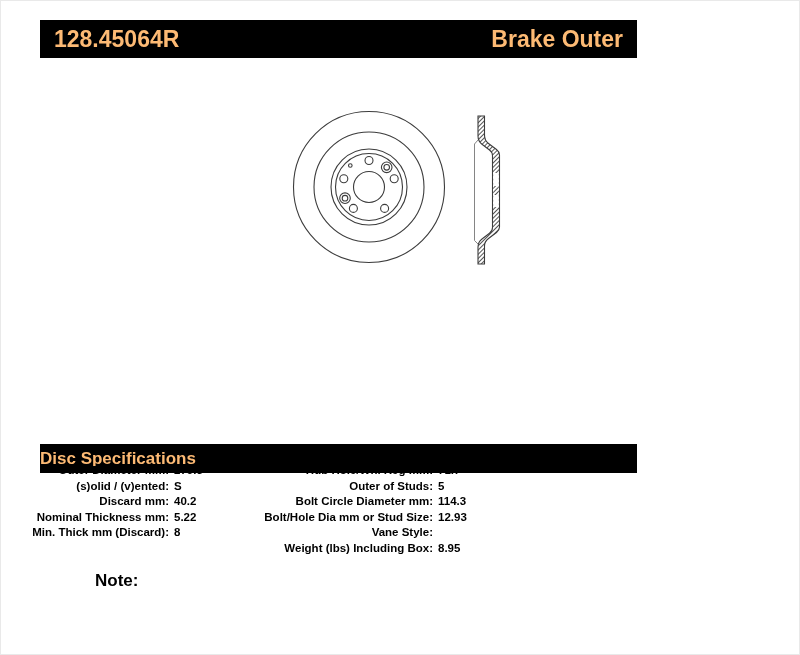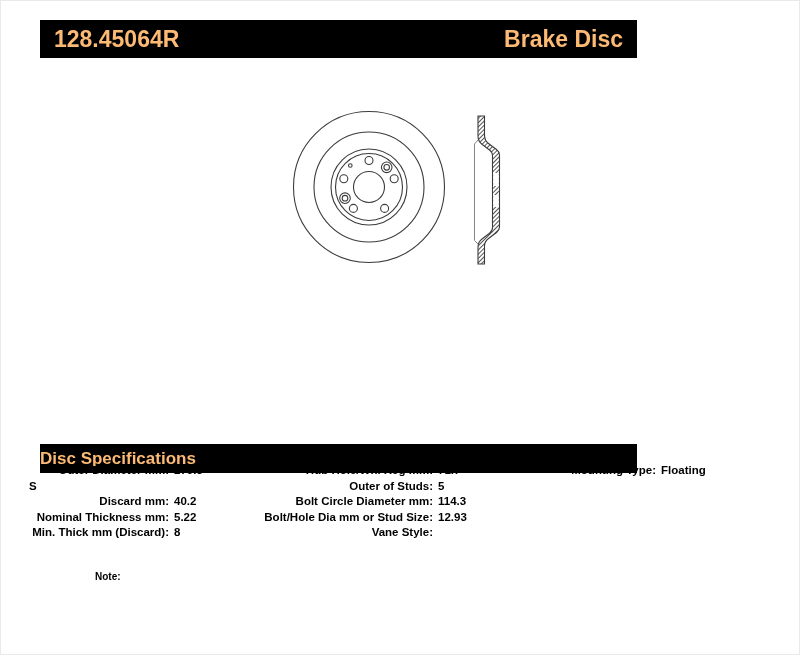--- a/index.html
+++ b/index.html
@@ -20,32 +20,32 @@
   .drawing-svg { position:absolute; left:0; top:0; }
   .spec-col { position:absolute; top:462px; }
   .spec-row { display:flex; line-height:15.6px; font-size:11.5px;
     font-weight:bold; color:#000; white-space:nowrap; }
   .spec-label { text-align:right; flex:0 0 auto; }
   .spec-value { margin-left:5px; text-align:left; }
   .col1 { left:23px; }  .col1 .spec-label { width:145px; }
   .col2 { left:262px; } .col2 .spec-label { width:170px; }
   .col3 { left:555px; } .col3 .spec-label { width:100px; }
   .note-label {
-    position:absolute; left:94px; top:570px; font-size:10px;
+    position:absolute; left:94px; top:570px; font-size:17px;
     font-weight:bold; color:#000;
   }
 </style>
 </head>
 <body>
 
 <div class="page">
 
   <div class="black-bar header-bar">
     <span>128.45064R</span>
-    <span>Brake Disc</span>
+    <span>Brake Outer</span>
   </div>
 
   <svg class="drawing-svg" width="800" height="440" viewBox="0 0 800 440">
     <defs>
       <pattern id="hatch" patternUnits="userSpaceOnUse" width="3" height="3" patternTransform="rotate(45)">
         <rect width="3" height="3" fill="#ffffff"></rect>
         <line x1="0.5" y1="0" x2="0.5" y2="3" stroke="#555555" stroke-width="1"></line>
       </pattern>
     </defs>
 
@@ -98,20 +98,21 @@
   <div class="black-bar section-bar">
     <span>Disc Specifications</span>
   </div>
 
   <div class="spec-col col1">
     <div class="spec-row">
       <span class="spec-label">Outer Diameter mm:</span>
       <span class="spec-value">279.5</span>
     </div>
     <div class="spec-row">
+      <span class="spec-label">(s)olid / (v)ented:</span>
       <span class="spec-value">S</span>
     </div>
     <div class="spec-row">
       <span class="spec-label">Discard mm:</span>
       <span class="spec-value">40.2</span>
     </div>
     <div class="spec-row">
       <span class="spec-label">Nominal Thickness mm:</span>
       <span class="spec-value">5.22</span>
     </div>
@@ -135,24 +136,22 @@
       <span class="spec-value">114.3</span>
     </div>
     <div class="spec-row">
       <span class="spec-label">Bolt/Hole Dia mm or Stud Size:</span>
       <span class="spec-value">12.93</span>
     </div>
     <div class="spec-row">
       <span class="spec-label">Vane Style:</span>
       <span class="spec-value"></span>
     </div>
+    <div class="spec-row">
+      <span class="spec-label">Weight (lbs) Including Box:</span>
+      <span class="spec-value">8.95</span>
+    </div>
   </div>
 
-  <div class="spec-col col3">
-    <div class="spec-row">
-      <span class="spec-label">Mounting Type:</span>
-      <span class="spec-value">Floating</span>
-    </div>
-  </div>
 
   <div class="note-label">Note:</div>
 
 </div>
 
 </body></html>

